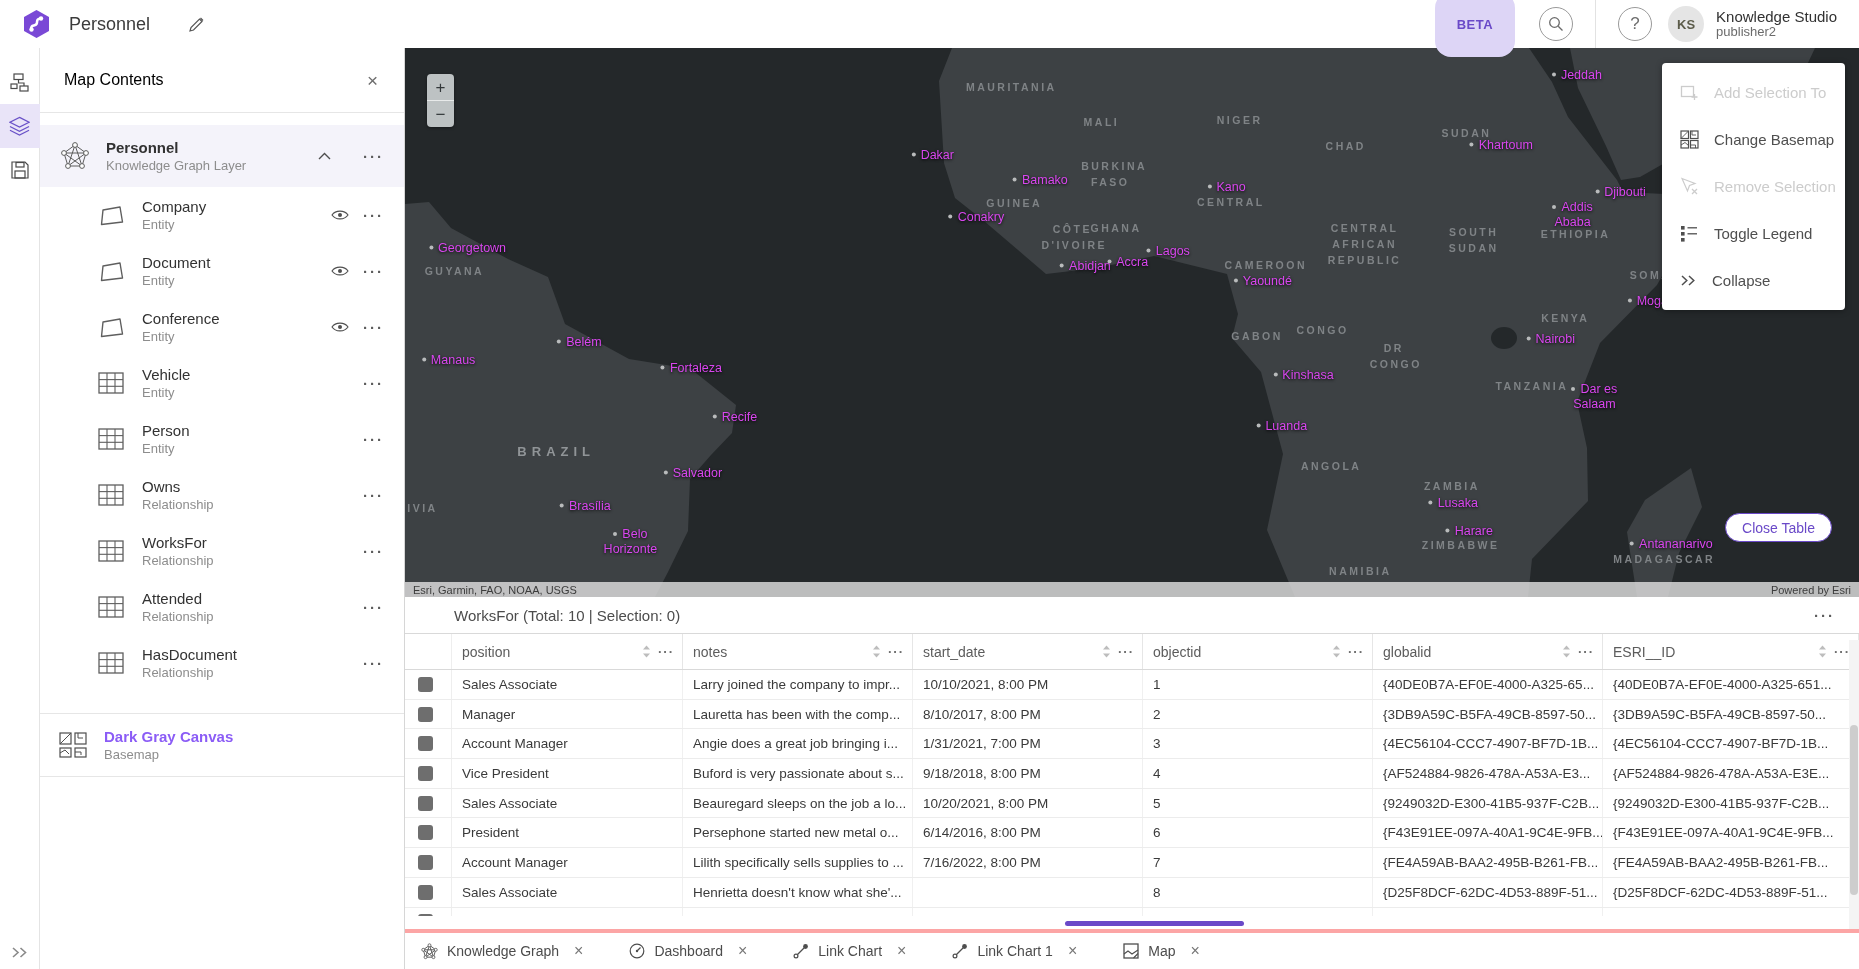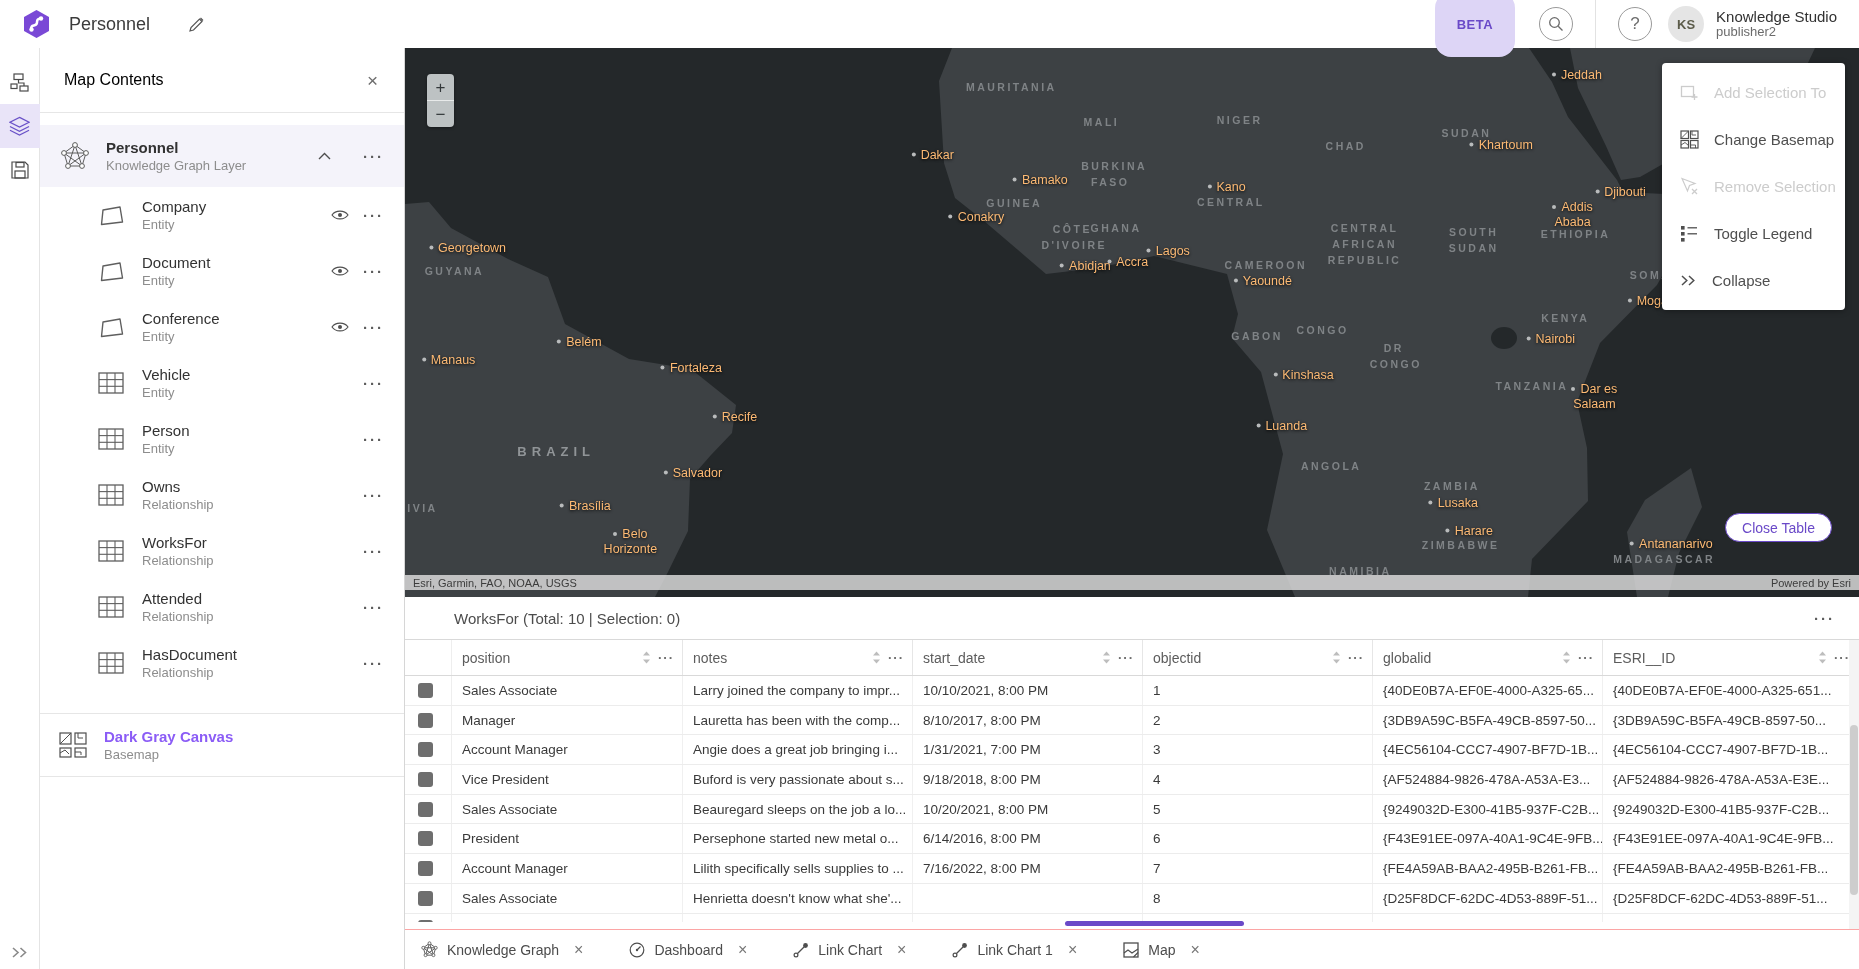--- a/index.html
+++ b/index.html
@@ -61,66 +61,66 @@
   .basemap-row .typ{font-size:13px;color:#8d8d8d;margin-top:2px;}
 
   
   .map{position:absolute;left:405px;top:48px;right:0;height:549px;background:#24282a;overflow:hidden;}
   .map-svg{position:absolute;inset:0;width:100%;height:100%;}
   #map-labels{position:absolute;inset:0;}
   #map-labels span{position:absolute;transform:translate(-50%,-50%);white-space:nowrap;}
   #map-labels .country{color:#7f8386;font-size:10.5px;font-weight:bold;letter-spacing:2.5px;
                        text-align:center;line-height:1.5;}
   #map-labels .country.lg{font-size:13px;letter-spacing:5px;color:#909497;}
-  #map-labels .city{color:#fdba74;font-size:12.5px;text-shadow:0 1px 3px rgba(0,0,0,.9);text-align:center;line-height:1.2;}
+  #map-labels .city{color:#d946ef;font-size:12.5px;text-shadow:0 1px 3px rgba(0,0,0,.9);text-align:center;line-height:1.2;}
   #map-labels .city .dot{display:inline-block;width:4px;height:4px;border-radius:50%;background:#b9bbbc;
                          margin-right:5px;vertical-align:2px;}
   .zoomctl{position:absolute;left:22px;top:26px;width:27px;background:#bdc2c3;border-radius:4px;
            box-shadow:0 1px 3px rgba(0,0,0,.4);overflow:hidden;}
   .zoomctl button{display:block;width:27px;height:26px;background:none;border:none;font-size:17px;
                   color:#33383a;cursor:pointer;padding:0;line-height:1;}
   .zoomctl .sep{height:1px;background:#e8eaea;}
-  .attrib{position:absolute;left:0;right:0;bottom:7px;height:15px;background:rgba(222,222,222,.82);
+  .attrib{position:absolute;left:0;right:0;bottom:0;height:15px;background:rgba(222,222,222,.82);
           display:flex;align-items:center;font-size:11px;color:#3c3c3c;padding:0 8px;box-sizing:border-box;z-index:5;}
   .attrib .right{margin-left:auto;}
   .close-table-btn{position:absolute;right:27px;bottom:55px;height:29px;padding:0 16px;background:#fff;
           border:1px solid #6a49c8;border-radius:16px;color:#6a49c8;font-size:14px;cursor:pointer;z-index:10;
           font-family:"Liberation Sans",sans-serif;}
 
   
   .ctx-menu{position:absolute;right:14px;top:63px;width:183px;background:#fff;border-radius:4px;z-index:80;
             box-shadow:0 1px 6px rgba(0,0,0,.35);padding:6px 0;}
   .ctx-item{display:flex;align-items:center;gap:15px;height:47px;padding-left:18px;font-size:15px;
             color:#4f4f4f;cursor:pointer;}
   .ctx-item.disabled{color:#ccc;cursor:default;}
   .ctx-item svg{flex:none;}
 
   
   .tablewrap{position:absolute;left:405px;top:597px;right:0;bottom:40px;background:#fff;overflow:hidden;}
-  .table-title{height:43px;display:flex;align-items:center;padding:0 18px 0 49px;font-size:15px;
+  .table-title{height:37px;display:flex;align-items:center;padding:0 18px 0 49px;font-size:15px;
                color:#4c4c4c;border-bottom:1px solid #d9d9d9;box-sizing:border-box;}
   .table-title .sp{flex:1}
   .grid-row{display:grid;grid-template-columns:47px 231px 230px 230px 230px 230px 1fr;}
   .thead{height:36px;border-bottom:1px solid #d9d9d9;box-sizing:border-box;}
   .th{display:flex;align-items:center;gap:5px;padding:0 6px 0 10px;font-size:14px;color:#5c5c5c;
       border-right:1px solid #e6e6e6;overflow:hidden;}
   .th .label{flex:1;white-space:nowrap;overflow:hidden;}
   .th .dots-btn{font-size:13px;letter-spacing:1px;padding:0 2px;color:#6e6e6e;}
   .chk-col{border-right:1px solid #eee;display:flex;align-items:center;padding-left:13px;}
   .row{height:29.7px;border-bottom:1px solid #ececec;box-sizing:border-box;}
   .cell{display:flex;align-items:center;padding:0 10px;font-size:13.5px;color:#3a3a3a;
         border-right:1px solid #f0f0f0;white-space:nowrap;overflow:hidden;}
   .checkbox{width:15px;height:15px;background:#6e6e6e;border-radius:3px;cursor:pointer;}
   .partial{height:8px;overflow:hidden;}
   .hthumb{position:absolute;left:45.4%;width:12.3%;height:5px;bottom:3px;background:#6a49c8;border-radius:3px;cursor:pointer;}
   .vtrack{position:absolute;right:0;top:43px;bottom:0;width:10px;background:#f4f4f4;}
   .vthumb{position:absolute;right:1px;top:85px;width:8px;height:170px;background:#cdcdcd;border-radius:4px;cursor:pointer;}
 
   
-  .tabbar{position:absolute;left:405px;right:0;bottom:0;height:40px;background:#fff;border-top:1px solid #fca5a5;
+  .tabbar{position:absolute;left:405px;right:0;bottom:0;height:40px;background:#fff;border-top:4px solid #fca5a5;
           display:flex;align-items:center;gap:40px;padding-left:16px;box-sizing:border-box;z-index:20;}
   .tab{display:flex;align-items:center;gap:9px;cursor:pointer;}
   .tab .tlabel{font-size:14px;color:#4c4c4c;}
   .tab .x-btn{font-size:16px;color:#777;}
 </style>
 </head>
 <body>
 
 <div class="app">
 

